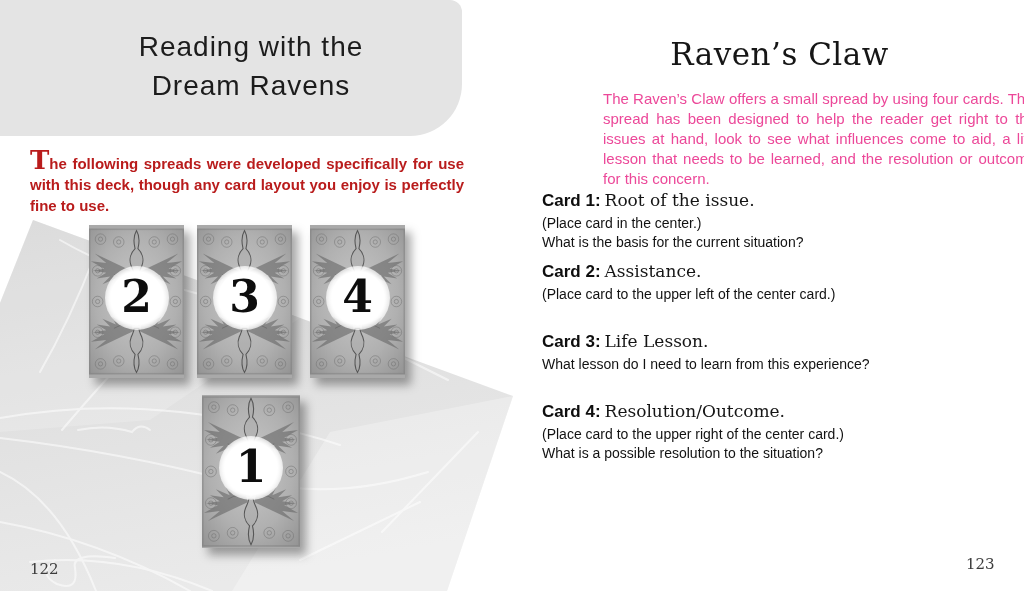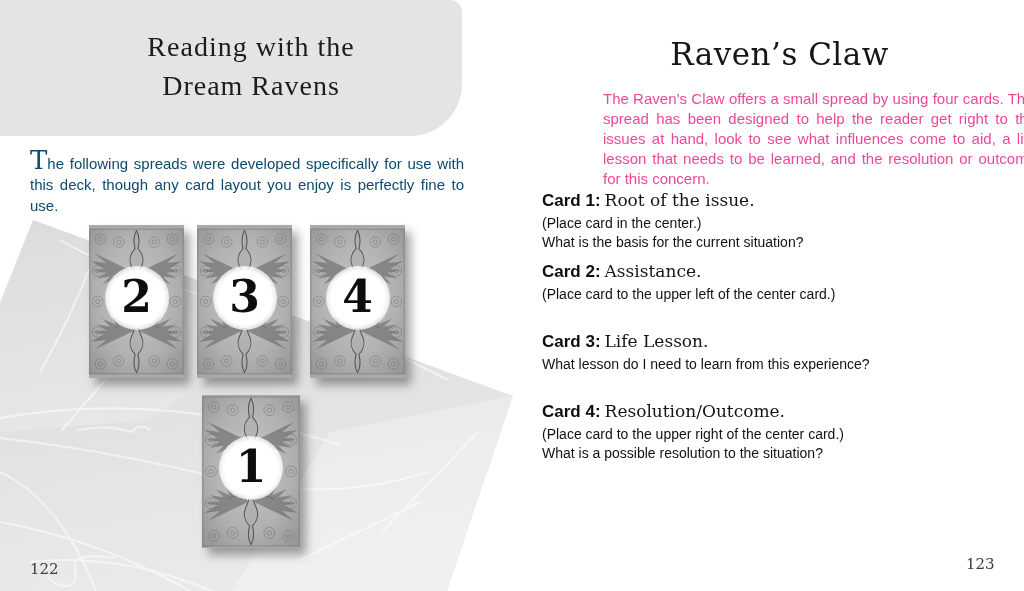--- a/index.html
+++ b/index.html
@@ -11,27 +11,27 @@
   .bg-svg { position:absolute; left:0; top:0; width:1024px; height:591px; }
 
   
   .title-block {
     position:absolute; left:0; top:0; width:462px; height:136px;
     background:#e4e4e4; border-radius:0 12px 52px 0;
     display:flex; flex-direction:column; justify-content:center;
     text-align:center; padding-bottom:4px;
   }
   .title-line {
-    font-family:Liberation Serif, serif; font-size:28px; line-height:39px;
+    font-family:Liberation Sans, sans-serif; font-size:28px; line-height:39px;
     color:#1c1c1c; letter-spacing:1px;padding-left:40px;
   }
 
   .intro {
     position:absolute; left:30px; top:153px; width:434px;
-    font-size:15px; line-height:21px; text-align:justify; color:#0c4a6e;
+    font-size:15px; line-height:21px; text-align:justify; color:#b91c1c;font-weight:bold;
   }
   .intro::first-letter {
     font-family:"DejaVu Serif",serif; font-size:26px; line-height:14px;
   }
 
   
   .card {
     position:absolute; box-shadow:6px 7px 9px rgba(0,0,0,0.35);
     background:#a9a9a9;
   }

